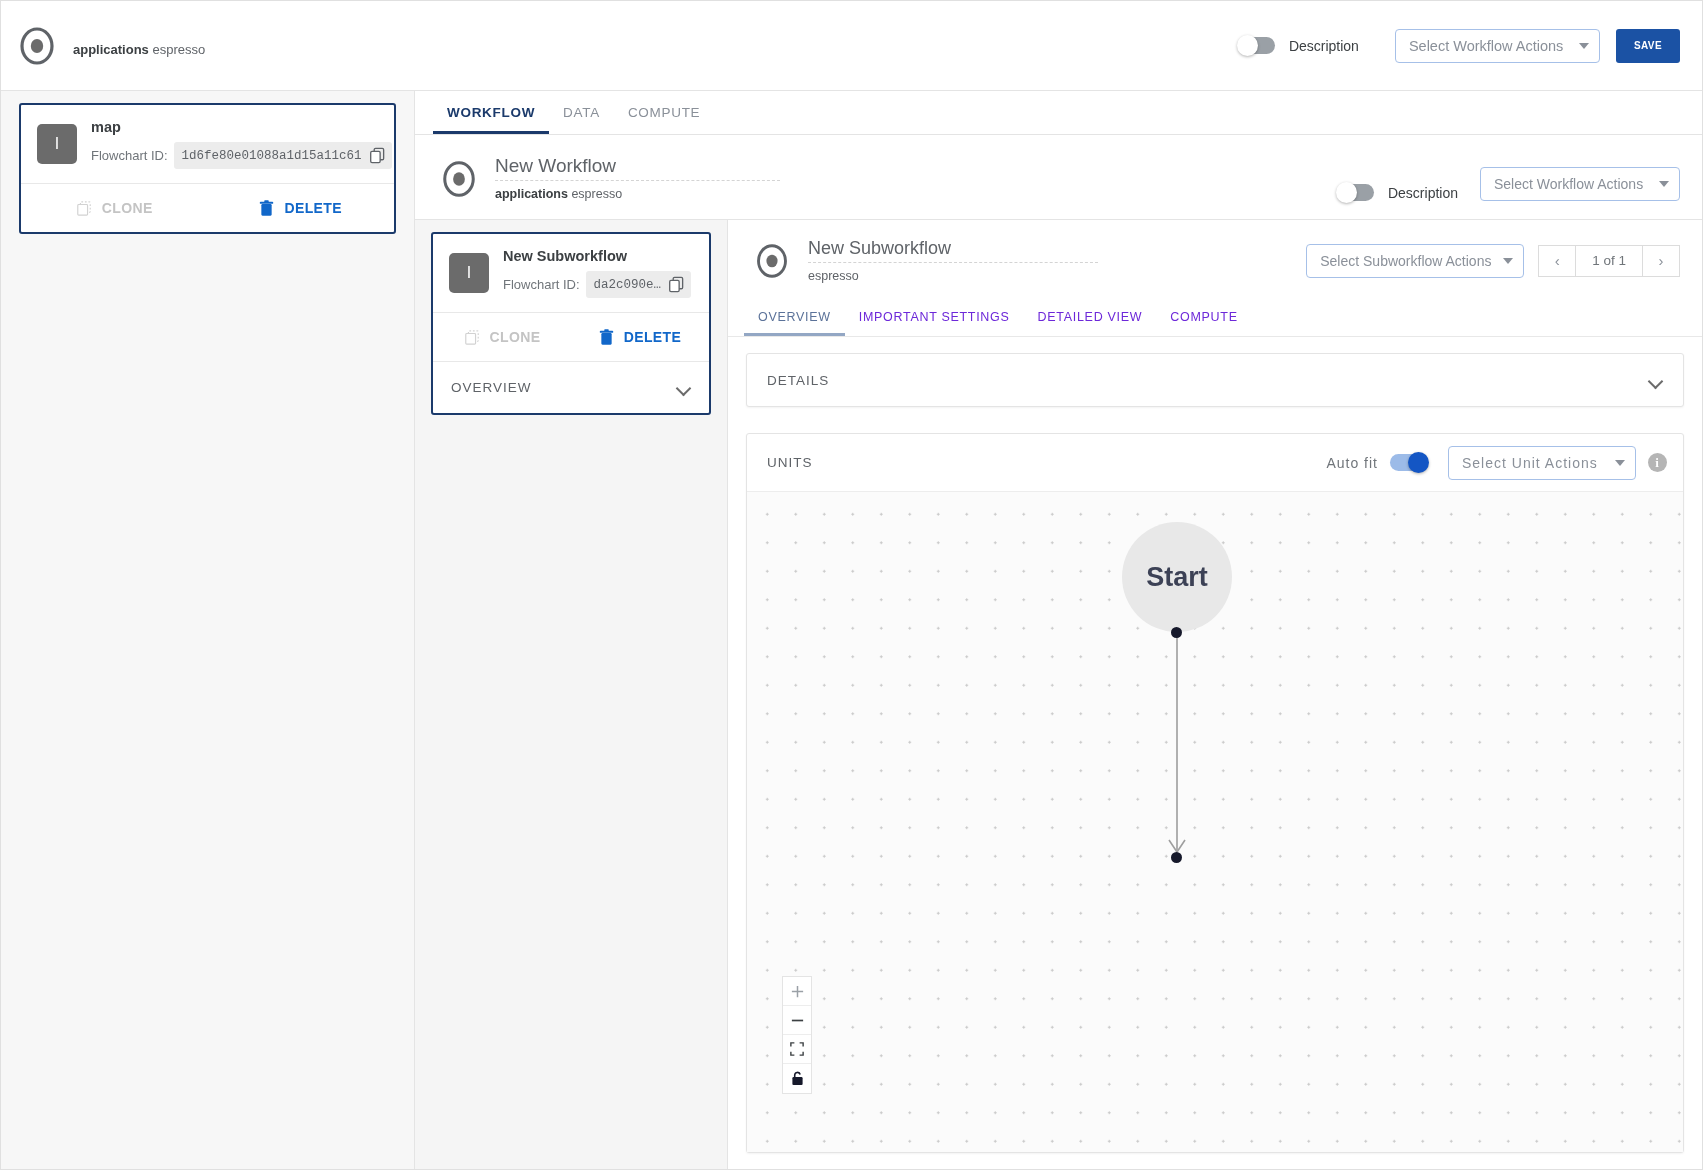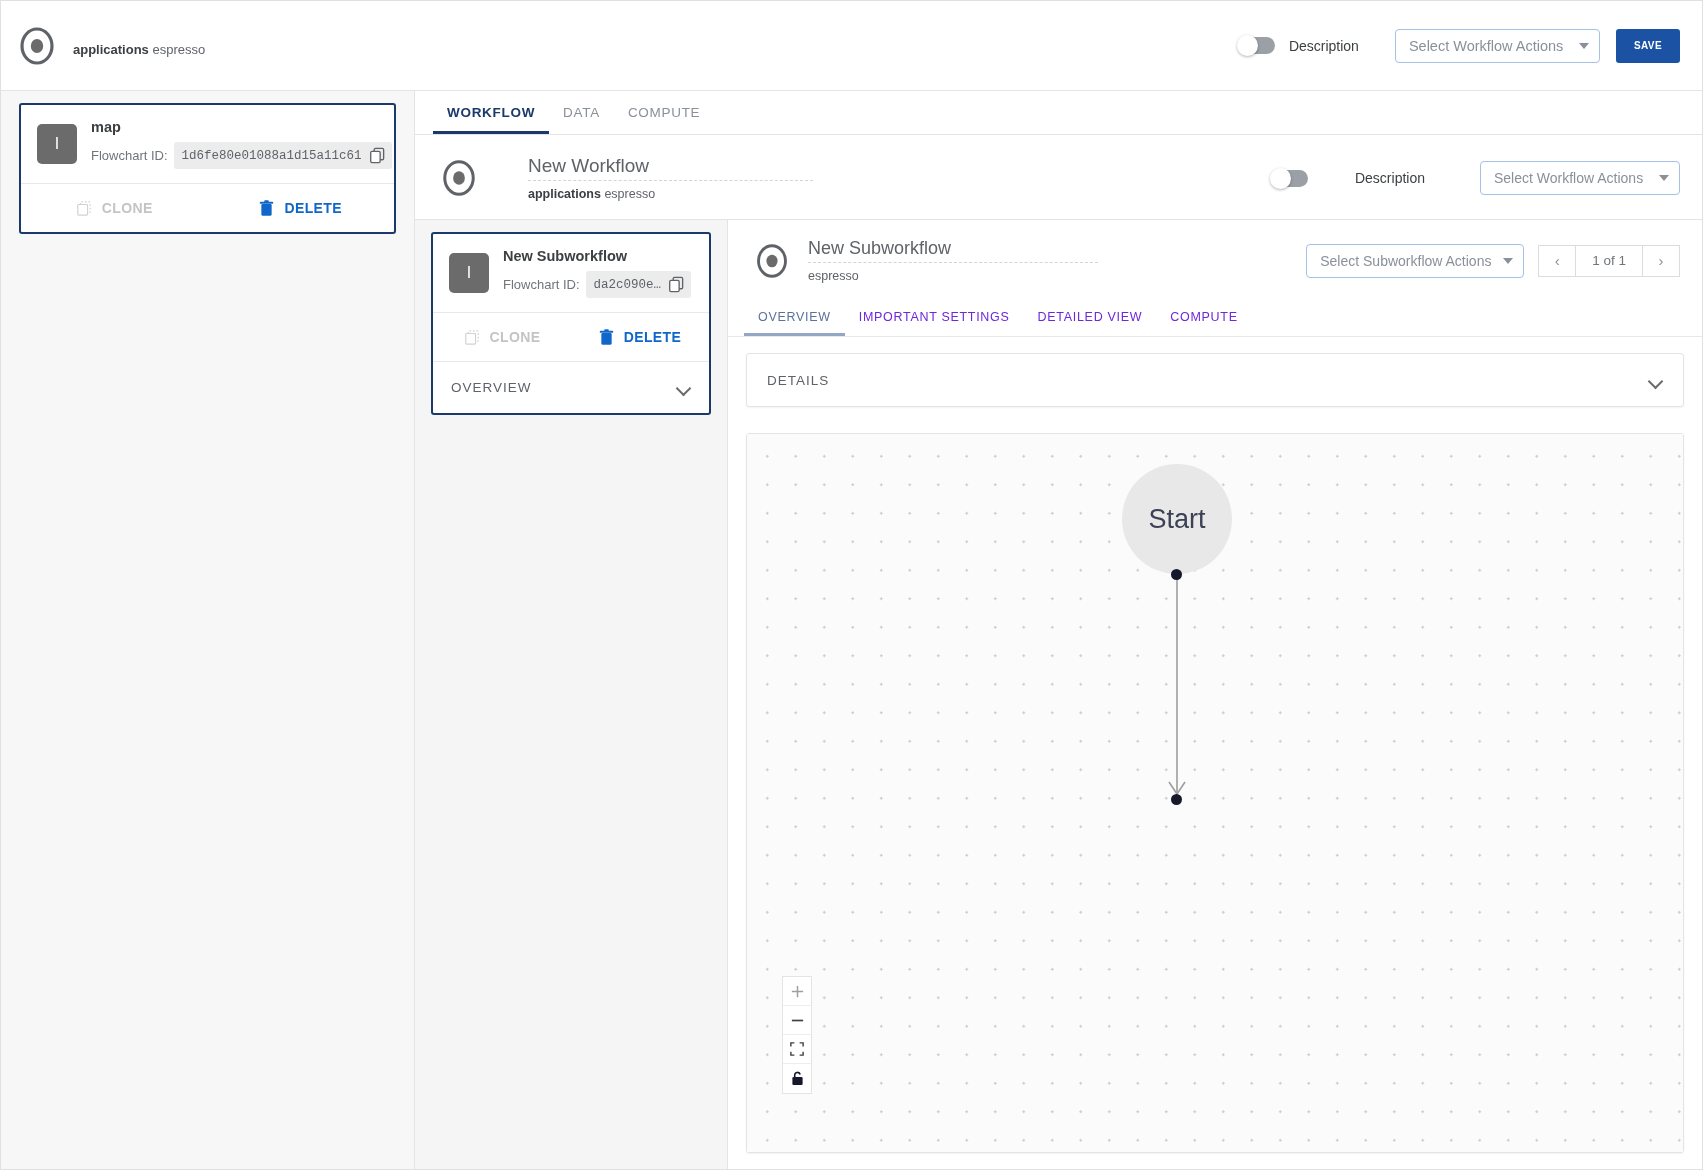--- a/index.html
+++ b/index.html
@@ -77,21 +77,21 @@
 
   
   .tabs { display:flex; gap:0; padding: 0 18px; border-bottom:1px solid #e4e4e4; height: 44px; align-items:flex-end; }
   .tab { padding: 0 14px 11px 14px; font-size:13.5px; letter-spacing:.7px; color:#8a9099; cursor:pointer; border-bottom:3px solid transparent; }
   .tab.active { color:#1b3a6b; font-weight:700; border-bottom-color:#1b3a6b; }
   .tabs2 { display:flex; padding: 0 16px; border-bottom:1px solid #e8e8e8; height:40px; align-items:flex-end; }
   .tab2 { padding: 0 14px 9px 14px; font-size:12.5px; letter-spacing:.7px; color:#6d28d9; cursor:pointer; border-bottom:3px solid transparent; }
   .tab2.active { color:#5b7299; border-bottom-color:#93a7c4; }
 
   
-  .inner-header { display:flex; align-items:center; padding: 20px 22px 18px 22px; gap: 33px; }
+  .inner-header { display:flex; align-items:flex-end; padding: 20px 22px 18px 22px; }
   .inner-title { font-size:19px; color:#5f6368; padding-bottom:3px; border-bottom:1px dashed #d4d4d4; width:285px; }
   .inner-sub { font-size:12.5px; margin-top:6px; color:#5f6368; }
   .inner-sub b { font-weight:700; color:#3c4043; }
   .inner-split { display:flex; flex:1 1 auto; min-height:0; }
   .inner-left { width: 313px; background:#f5f5f5; border-right:1px solid #e4e4e4; border-top:1px solid #e4e4e4; padding: 12px 16px; }
   .inner-right { flex:1 1 auto; border-top:1px solid #e4e4e4; display:flex; flex-direction:column; min-width:0; }
 
   .sub-header { display:flex; align-items:center; padding: 18px 22px 14px 22px; }
   .sub-title { font-size:18px; color:#5f6368; padding-bottom:3px; border-bottom:1px dashed #d4d4d4; width:290px; }
   .sub-sub { font-size:12.5px; margin-top:6px; color:#5f6368; }
@@ -113,20 +113,21 @@
              display:flex; align-items:center; justify-content:center; font-family:"Liberation Serif", serif; }
 
   
   .canvas {
     position:relative; flex:1 1 auto; margin: 0; min-height: 0;
     background-color:#fbfbfb;
     background-image: radial-gradient(#c9c9c9 1px, transparent 1px);
     background-size: 28.5px 28.5px;
     background-position: 6px 8px;
     overflow:hidden;
+    font-weight:bold;
   }
   .node-circle { position:absolute; border-radius:50%; background:#e8e8e8; display:flex; align-items:center; justify-content:center;
                  font-size:27px; color:#3c4155; }
   .port { position:absolute; width:11px; height:11px; border-radius:50%; background:#16192b; }
   .edge { position:absolute; }
   .zoom-ctrls { position:absolute; left:35px; bottom:58px; width:30px; border:1px solid #e4e4e4; background:#fff; }
   .zc { height:29px; border-bottom:1px solid #ededed; display:flex; align-items:center; justify-content:center; cursor:pointer; }
   .zc:last-child { border-bottom:none; }
 </style>
 </head>
@@ -316,20 +317,33 @@
             <div class="panel">
               <div class="panel-head">
                 <span>DETAILS</span>
                 <span class="chev"></span>
               </div>
             </div>
           </div>
 
           <div class="panel-wrap" style="padding-top:14px; padding-bottom:16px; flex:1 1 auto; display:flex; min-height:0;">
             <div class="panel" style="flex:1 1 auto; display:flex; flex-direction:column; min-height:0;">
+              <div class="units-head">
+                <span>UNITS</span>
+                <span class="spacer"></span>
+                <span class="autofit-lab">Auto fit</span>
+                <span class="toggle on">
+                    <span class="knob"></span>
+                  </span>
+                <span class="select-box" style="width:188px; justify-content:space-between; font-size:14px; margin-left:10px;">
+                  <span>Select Unit Actions</span>
+                  <span class="caret"></span>
+                </span>
+                <span class="info-ic">i</span>
+              </div>
 
               <div class="canvas">
 
                 <svg class="edge" style="left:0; top:0;" width="1000" height="600">
                   <line x1="430" y1="140" x2="430" y2="358" stroke="#9e9e9e" stroke-width="1.6"></line>
                   <polyline points="422,348 430,360 438,348" fill="none" stroke="#9e9e9e" stroke-width="1.6"></polyline>
                 </svg>
 
                 <div class="node-circle" style="left:375px; top:30px; width:110px; height:110px;">Start</div>
                 <div class="port" style="left:424px; top:135px;"></div>

